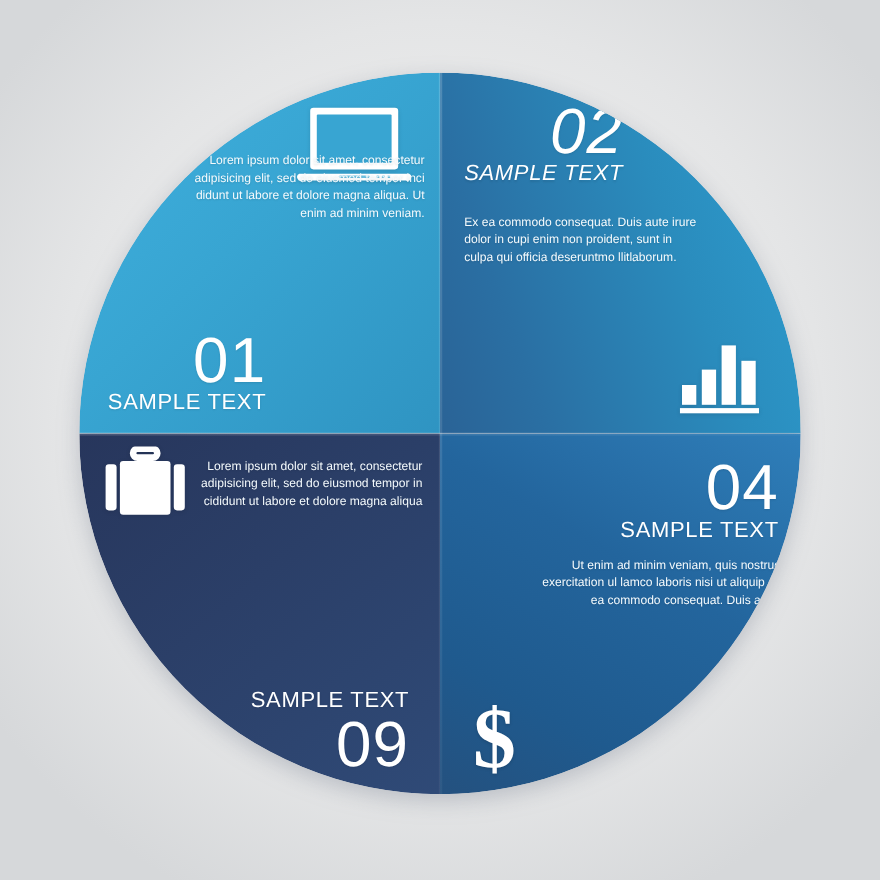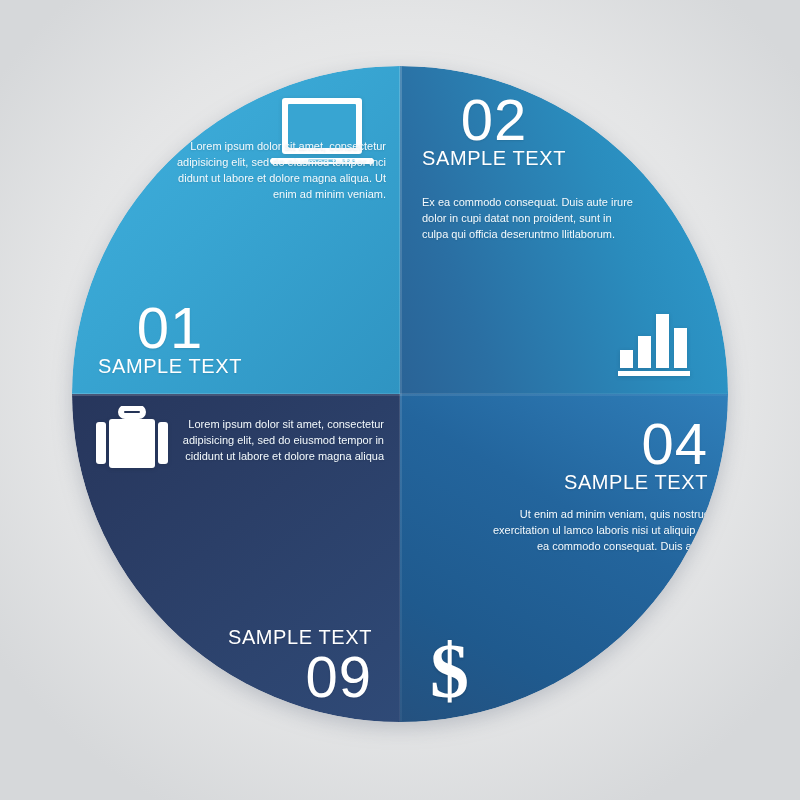--- a/index.html
+++ b/index.html
@@ -91,26 +91,26 @@
     font-size: 11px;
     line-height: 1.46;
     color: #f4fafd;
     text-shadow: 0 1px 2px rgba(0,0,0,0.12);
   }
 
   
   .content { position: absolute; z-index: 4; }
 
   
-  #q1-head   { left: 26px;  bottom: 16px; text-align: center; }
+  #q1-head   { left: 26px;  bottom: 16px; text-align: right; }
   #q1-body   { right: 14px; top: 72px; width: 218px; text-align: right; }
   #q1-icon   { left: 198px; top: 30px; }
 
   
-  #q2-head   { left: 22px;  top: 26px; text-align: center; }
+  #q2-head   { left: 22px;  top: 26px; text-align: right; font-style: italic; }
   #q2-body   { left: 22px;  top: 128px; width: 212px; text-align: left; }
   #q2-icon   { right: 38px; bottom: 18px; }
 
   
   #q3-head   { right: 28px; bottom: 18px; text-align: right; }
   #q3-body   { right: 16px; top: 22px;  width: 218px; text-align: right; }
   #q3-icon   { left: 22px;  top: 12px; }
 
   
   #q4-head   { right: 20px; top: 22px; text-align: right; }
@@ -167,21 +167,21 @@
 
       <div class="quad q2">
         <div class="fill"></div>
 
         <div class="content" id="q2-head">
           <div class="num">02</div>
           <div class="sample">SAMPLE TEXT</div>
         </div>
 
         <div class="content" id="q2-body">
-          <div class="body-txt">Ex ea commodo consequat. Duis aute irure dolor in cupi datat non proident, sunt in culpa qui officia deseruntmo llitlaborum.</div>
+          <div class="body-txt">Ex ea commodo consequat. Duis aute irure dolor in cupi enim non proident, sunt in culpa qui officia deseruntmo llitlaborum.</div>
         </div>
 
         <div class="content" id="q2-icon">
           <span class="icon">
             <svg width="72" height="66" viewBox="0 0 72 66">
               <rect x="2" y="40" width="13" height="18" fill="#ffffff"></rect>
               <rect x="20" y="26" width="13" height="32" fill="#ffffff"></rect>
               <rect x="38" y="4" width="13" height="54" fill="#ffffff"></rect>
               <rect x="56" y="18" width="13" height="40" fill="#ffffff"></rect>
               <rect x="0" y="61" width="72" height="5" fill="#ffffff"></rect>

